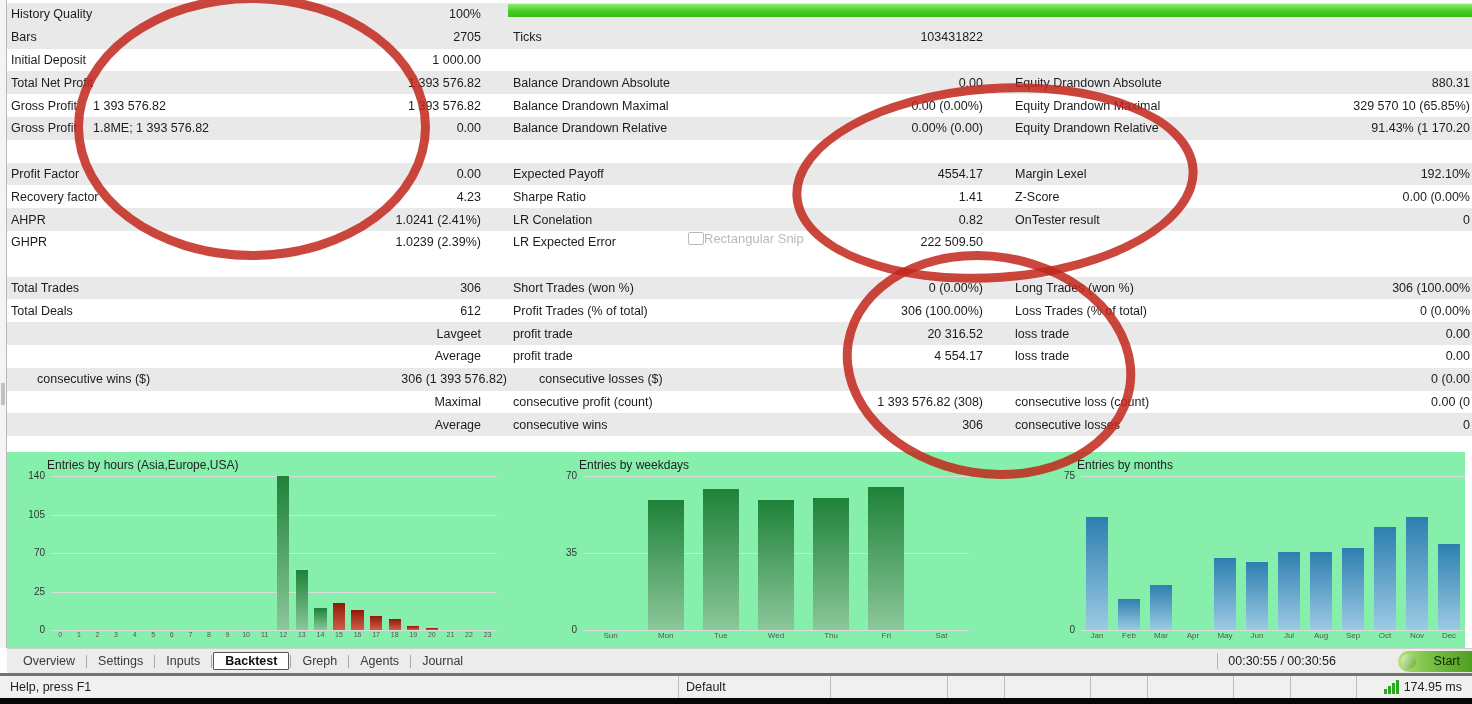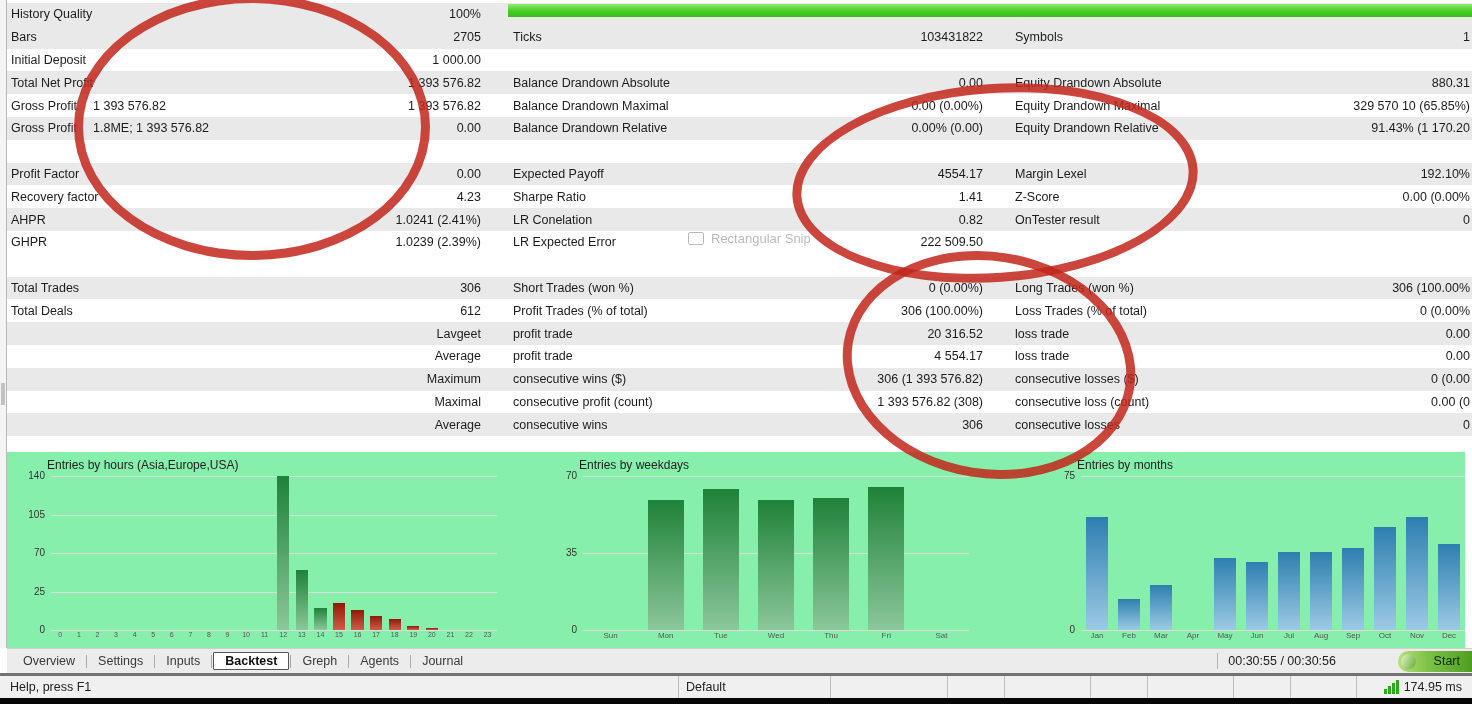--- a/index.html
+++ b/index.html
@@ -21,21 +21,21 @@
   .cm{width:502px;display:flex;align-items:flex-end;padding-left:30px;box-sizing:border-box;}
   .cm .val{margin-left:auto;padding-right:2px;}
   .cr{flex:1;display:flex;align-items:center;padding-left:30px;box-sizing:border-box;overflow:hidden;}
   .cr .val{margin-left:auto;padding-right:2px;}
 
   
   .progress{position:absolute;left:508px;top:4px;width:964px;height:13px;
             background:linear-gradient(180deg,#8cec6e 0%,#46cd24 55%,#38bb1b 100%);}
 
   
-  .watermark{position:absolute;left:688px;top:231px;display:flex;align-items:center;gap:7px;
+  .watermark{position:absolute;left:688px;top:231px;display:flex;align-items:center;
              color:rgba(130,130,130,0.55);font-size:13px;}
   .wm-icon{display:inline-block;width:14px;height:11px;border:1px solid rgba(130,130,130,0.55);border-radius:2px;}
 
   
   .red-circle{position:absolute;border:9px solid rgba(194,39,27,0.85);border-radius:50%;pointer-events:none;}
   .rc1{left:74px;top:-6px;width:338px;height:248px;}
   .rc2{left:792px;top:84px;width:388px;height:180px;transform:rotate(-4deg);}
   .rc3{left:842px;top:252px;width:276px;height:208px;transform:rotate(9deg);}
 
   
@@ -119,24 +119,20 @@
       <div class="row shade">
     <div class="cl">
       <span class="lbl">Bars</span>
       <span class="note"></span>
       <span class="val">2705</span>
     </div>
     <div class="cm">
       <span class="lbl">Ticks</span>
       <span class="val">103431822</span>
     </div>
-    <div class="cr">
-      <span class="lbl">Symbols</span>
-      <span class="val">1</span>
-    </div>
   </div>
       <div class="row">
     <div class="cl">
       <span class="lbl">Initial Deposit</span>
       <span class="note"></span>
       <span class="val">1 000.00</span>
     </div>
     <div class="cm">
       <span class="lbl"></span>
       <span class="val"></span>
@@ -335,25 +331,20 @@
     <div class="cm">
       <span class="lbl">profit trade</span>
       <span class="val">4 554.17</span>
     </div>
     <div class="cr">
       <span class="lbl">loss trade</span>
       <span class="val">0.00</span>
     </div>
   </div>
       <div class="row shade">
-    <div class="cl">
-      <span class="lbl"></span>
-      <span class="note"></span>
-      <span class="val">Maximum</span>
-    </div>
     <div class="cm">
       <span class="lbl">consecutive wins ($)</span>
       <span class="val">306 (1 393 576.82)</span>
     </div>
     <div class="cr">
       <span class="lbl">consecutive losses ($)</span>
       <span class="val">0 (0.00</span>
     </div>
   </div>
       <div class="row">

